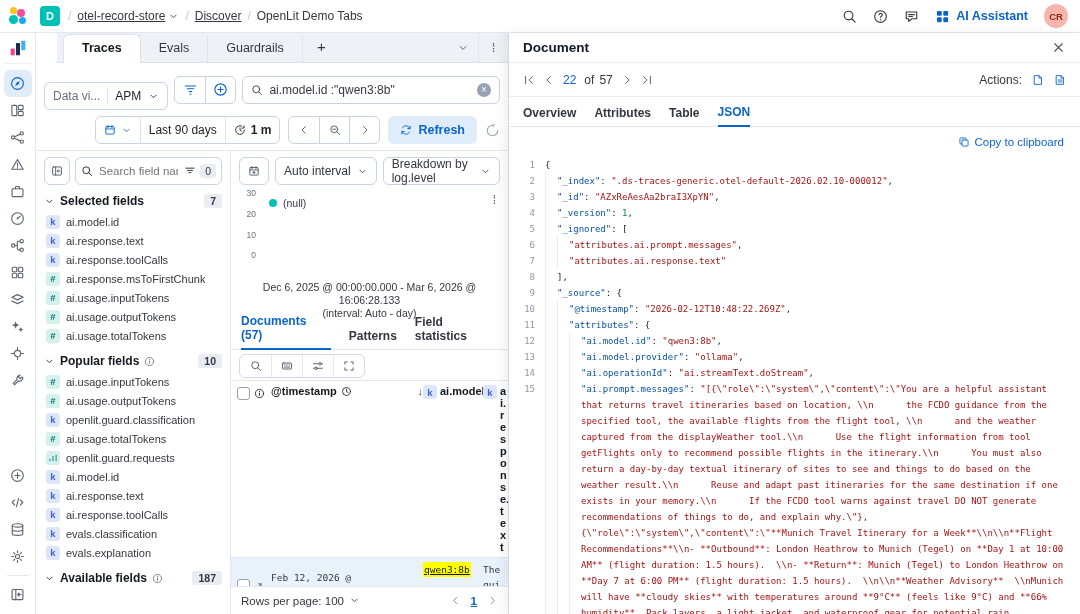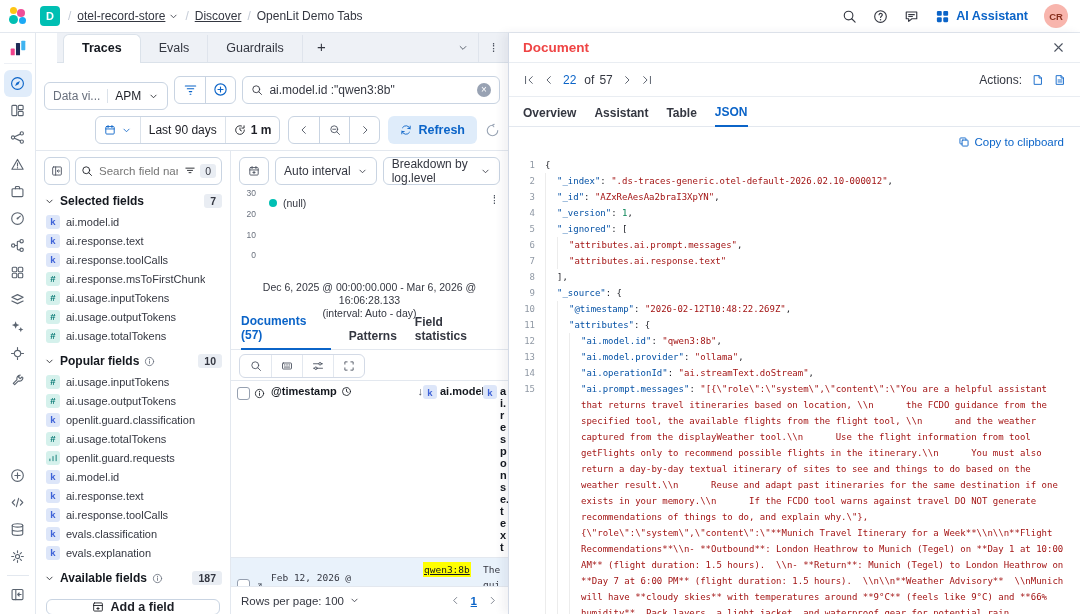--- a/index.html
+++ b/index.html
@@ -148,21 +148,21 @@
   .tcell{line-height:15px;white-space:pre-line;overflow:hidden;}
   .mk{background:#ffff00;text-decoration:underline;color:#14181f;padding:0 1px;}
   .gfoot{height:28px;border-top:1px solid #e3e8ef;display:flex;align-items:center;padding:0 10px;
          font-family:"Liberation Sans",sans-serif;font-size:11.5px;color:#343741;}
   .gfoot .pager{margin-left:auto;display:flex;align-items:center;gap:10px;color:#69707d;}
   .gfoot .pg{color:#0b64c8;font-weight:bold;text-decoration:underline;}
 
   
   .flyout{flex:1;border-left:1px solid #d3dae6;box-shadow:-5px 0 9px rgba(50,60,80,.07);display:flex;flex-direction:column;background:#fff;overflow:hidden;}
   .fly-hdr{height:30px;display:flex;align-items:center;padding:0 14px;border-bottom:1px solid #e9edf2;}
-  .fly-title{font-size:13.5px;font-weight:bold;color:#ef4444;}
+  .fly-title{font-size:13.5px;font-weight:bold;color:#0f172a;}
   .fly-close{margin-left:auto;color:#4d5461;cursor:pointer;}
   .fly-nav{height:34px;display:flex;align-items:center;gap:8px;padding:0 14px;border-bottom:1px solid #e9edf2;color:#4d5461;}
   .fly-nav .pageno{color:#0b64c8;font-size:12px;}
   .fly-nav .ofwrap{color:#343741;font-size:12px;display:flex;gap:5px;}
   .fly-actions{margin-left:auto;display:flex;align-items:center;gap:10px;font-size:12px;color:#343741;}
   .fly-actions .ic{color:#0b64c8;cursor:pointer;}
   .fly-tabs{height:30px;display:flex;gap:18px;align-items:flex-end;padding:0 14px;border-bottom:1px solid #e3e8ef;}
   .fly-copy{height:26px;display:flex;justify-content:flex-end;align-items:center;padding:4px 16px 0;}
   .copylink{display:flex;gap:5px;align-items:center;color:#0b64c8;font-size:11.5px;cursor:pointer;}
   .jsonarea{flex:1;overflow:hidden;padding:4px 14px 0 14px;font-family:"DejaVu Sans Mono",monospace;font-size:9px;line-height:16px;}
@@ -663,29 +663,20 @@
                 <span class="ic xs" style="color:#69707d">
                   <svg viewBox="0 0 16 16">
                     <circle cx="8" cy="8" r="6"></circle>
                     <path d="M8 7.2v3.6"></path>
                     <circle class="f" cx="8" cy="4.9" r=".8"></circle>
                   </svg>
                 </span>
                 <span class="cnt">187</span>
               </div>
             </div>
-          <div class="addfield">
-            <span class="ic sm">
-                <svg viewBox="0 0 16 16">
-                  <rect x="2.2" y="2.6" width="11.6" height="10.8" rx="1.2"></rect>
-                  <path d="M2.2 6h11.6M8 8.4v3.2M6.4 10h3.2"></path>
-                </svg>
-              </span>
-            <span>Add a field</span>
-          </div>
         </div>
 
         <div class="doccol">
           <div class="chartctl">
             <span class="sq-btn">
                 <span class="ic sm">
                   <svg viewBox="0 0 16 16">
                     <rect x="2.4" y="3.4" width="11.2" height="10" rx="1.2"></rect>
                     <path d="M2.4 6.6h11.2M5.4 2v2.8M10.6 2v2.8M8 8.4v3M6.5 9.9h3"></path>
                   </svg>
@@ -893,21 +884,21 @@
           <span class="ic sm">
               <svg viewBox="0 0 16 16">
                 <path d="M3.4 2.2h6.2l3 3v8.6H3.4z"></path>
                 <path d="M9.4 2.2v3.2h3.2M5.4 8h5.2M5.4 10.6h5.2"></path>
               </svg>
             </span>
         </span>
       </div>
       <div class="fly-tabs" id="fly-tabs">
           <span class="dtab">Overview</span>
-          <span class="dtab">Assistant</span>
+          <span class="dtab">Attributes</span>
           <span class="dtab">Table</span>
           <span class="dtab active">JSON</span>
         </div>
       <div class="fly-copy">
         <span class="copylink">
           <span class="ic sm">
               <svg viewBox="0 0 16 16">
                 <rect x="5.4" y="5.4" width="8" height="8" rx="1"></rect>
                 <path d="M10.6 5.4V3.6c0-.6-.4-1-1-1H3.6c-.6 0-1 .4-1 1v6c0 .6.4 1 1 1h1.8"></path>
               </svg>

